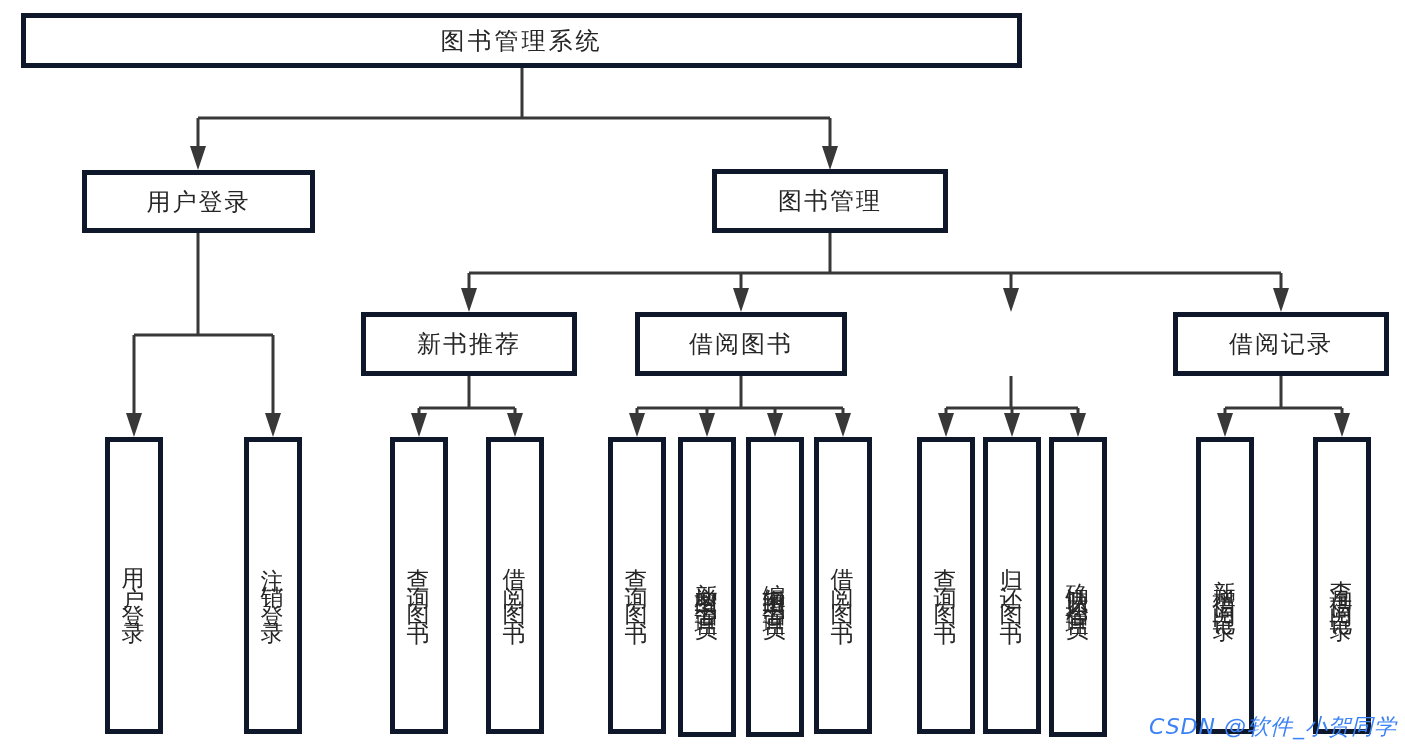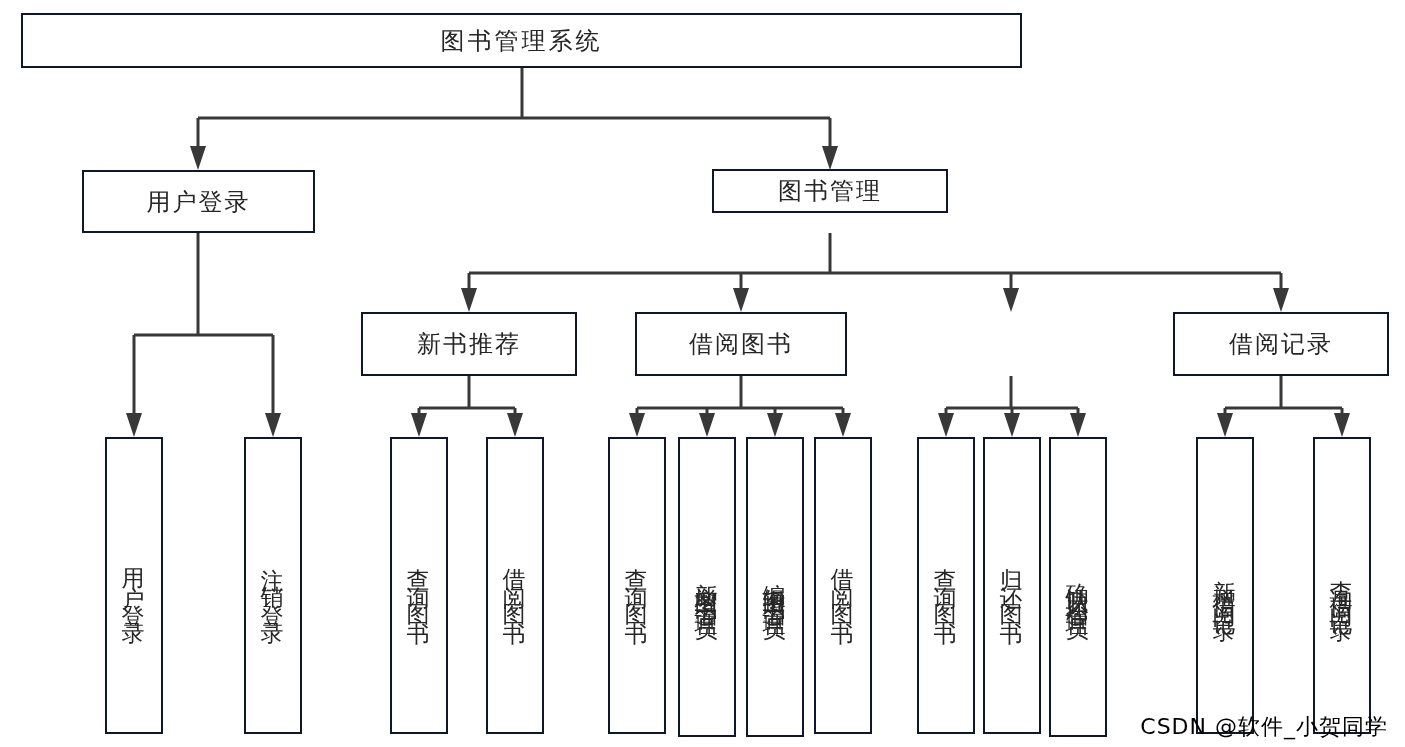--- a/index.html
+++ b/index.html
@@ -19,46 +19,47 @@
     width: 1405px; height: 747px;
   }
   svg.connectors path {
     fill: none;
     stroke: #383838;
     stroke-width: 3;
   }
   svg.connectors polygon { fill: #383838; }
   .box {
     position: absolute;
-    border: 2px solid #0f172a;
+    border: 5px solid #0f172a;
     background: #ffffff;
     display: flex;
     align-items: center;
     justify-content: center;
     text-align: center;
   }
   .h-box { font-size: 24px; letter-spacing: 2px; }
   .root-box { font-size: 24px; letter-spacing: 3px; }
   .v-box span {
     writing-mode: vertical-rl;
     text-orientation: mixed;
     white-space: nowrap;
     font-size: 23px;
   }
   .v4 span { letter-spacing: 18px; }
   .v6 span { letter-spacing: 8px; }
   .v9 span { letter-spacing: 5px; }
   .watermark {
     position: absolute;
-    right: 17px;
+    right: 8px;
     bottom: 5px;
-    color: #000000;
+    color: #3b82f6;
     font-size: 22px;
     letter-spacing: 1px;
     z-index: 5;
+    font-style: italic;
   }
 </style>
 </head>
 <body>
 
 <div class="canvas">
 
   <svg class="connectors" viewBox="0 0 1405 747" aria-hidden="true">
     <path d="M522,68 V118
              M198,118 H830
@@ -100,21 +101,21 @@
       <polygon points="1004,413 1020,413 1012,437"></polygon>
       <polygon points="1070,413 1086,413 1078,437"></polygon>
       <polygon points="1217,413 1233,413 1225,437"></polygon>
       <polygon points="1334,413 1350,413 1342,437"></polygon>
     </g>
   </svg>
 
   <div class="box h-box root-box" style="left:21px; top:13px; width:1001px; height:55px;">图书管理系统</div>
 
   <div class="box h-box" style="left:82px; top:170px; width:233px; height:63px;">用户登录</div>
-  <div class="box h-box" style="left:712px; top:169px; width:236px; height:44px;">图书管理</div>
+  <div class="box h-box" style="left:712px; top:169px; width:236px; height:64px;">图书管理</div>
 
   <div class="box h-box" style="left:361px; top:312px; width:216px; height:64px;">新书推荐</div>
   <div class="box h-box" style="left:635px; top:312px; width:212px; height:64px;">借阅图书</div>
   <div class="box h-box" style="left:1173px; top:312px; width:216px; height:64px;">借阅记录</div>
 
   <div class="box v-box v4" style="left:105px; top:437px; width:58px; height:297px;">
     <span>用户登录</span>
   </div>
   <div class="box v-box v4" style="left:244px; top:437px; width:58px; height:297px;">
     <span>注销登录</span>

